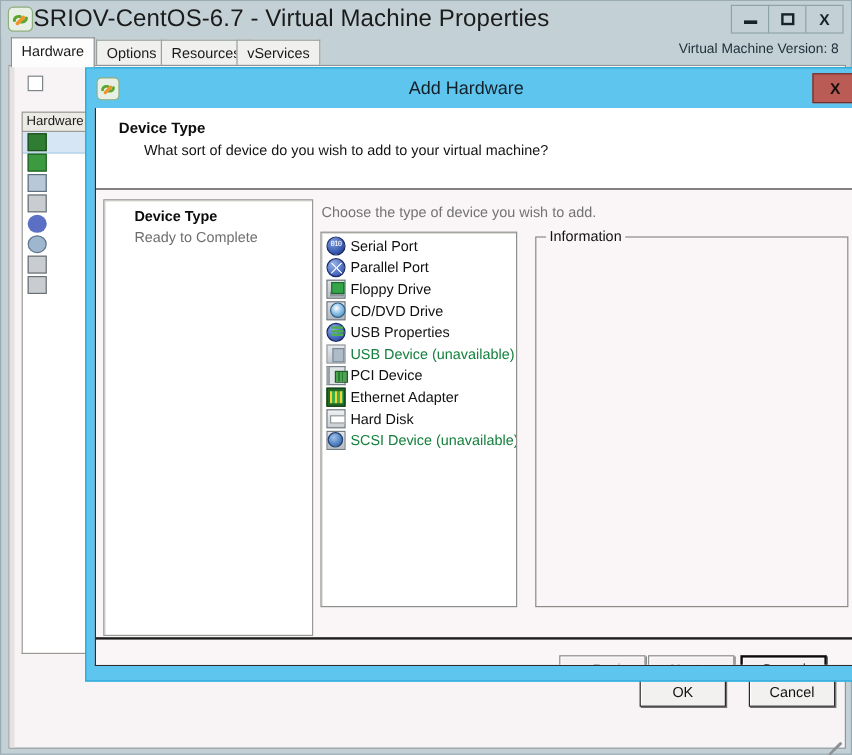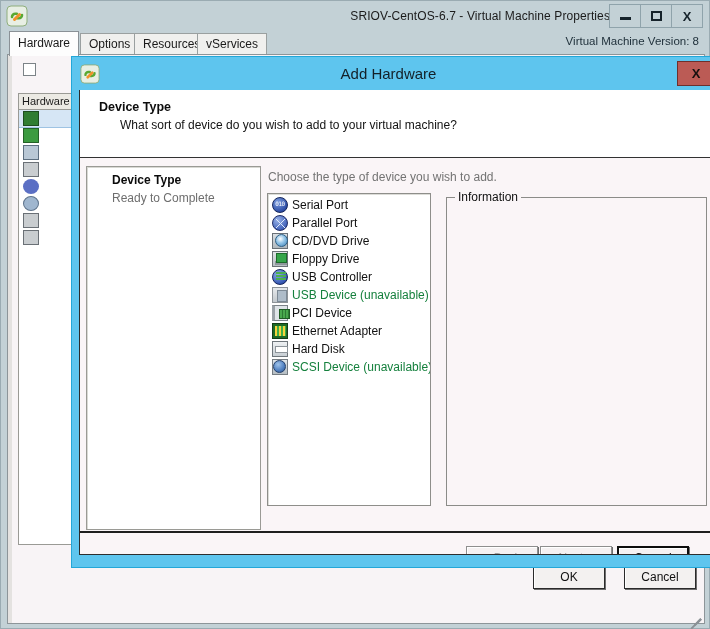--- a/index.html
+++ b/index.html
@@ -30,22 +30,22 @@
     align-items: center;
   }
   #title-icon {
     width: 22px; height: 22px;
     margin-left: 5px;
     flex: 0 0 auto;
     position: relative;
   }
   #window-title {
     flex: 1 1 auto;
-    text-align: right;
-    font-size: 12px;
+    text-align: left;
+    font-size: 20px;
     color: #1b1b1b;
     letter-spacing: .1px;
     padding-right: 0px;
     white-space: nowrap;
   }
   .wincontrols {
     display: flex;
     margin-right: 6px;
     flex: 0 0 auto;
   }
@@ -586,30 +586,30 @@
       <div id="device-list">
         <div class="dev-row">
           <span class="dev-ico ic-serial"></span>
           <span>Serial Port</span>
         </div>
         <div class="dev-row">
           <span class="dev-ico ic-parallel"></span>
           <span>Parallel Port</span>
         </div>
         <div class="dev-row">
+          <span class="dev-ico ic-floppy"></span>
+          <span>Floppy Drive</span>
+        </div>
+        <div class="dev-row">
           <span class="dev-ico ic-cd"></span>
           <span>CD/DVD Drive</span>
         </div>
         <div class="dev-row">
-          <span class="dev-ico ic-floppy"></span>
-          <span>Floppy Drive</span>
-        </div>
-        <div class="dev-row">
           <span class="dev-ico ic-usbc"></span>
-          <span>USB Controller</span>
+          <span>USB Properties</span>
         </div>
         <div class="dev-row disabled">
           <span class="dev-ico ic-usbd"></span>
           <span>USB Device (unavailable)</span>
         </div>
         <div class="dev-row">
           <span class="dev-ico ic-pci"></span>
           <span>PCI Device</span>
         </div>
         <div class="dev-row">

